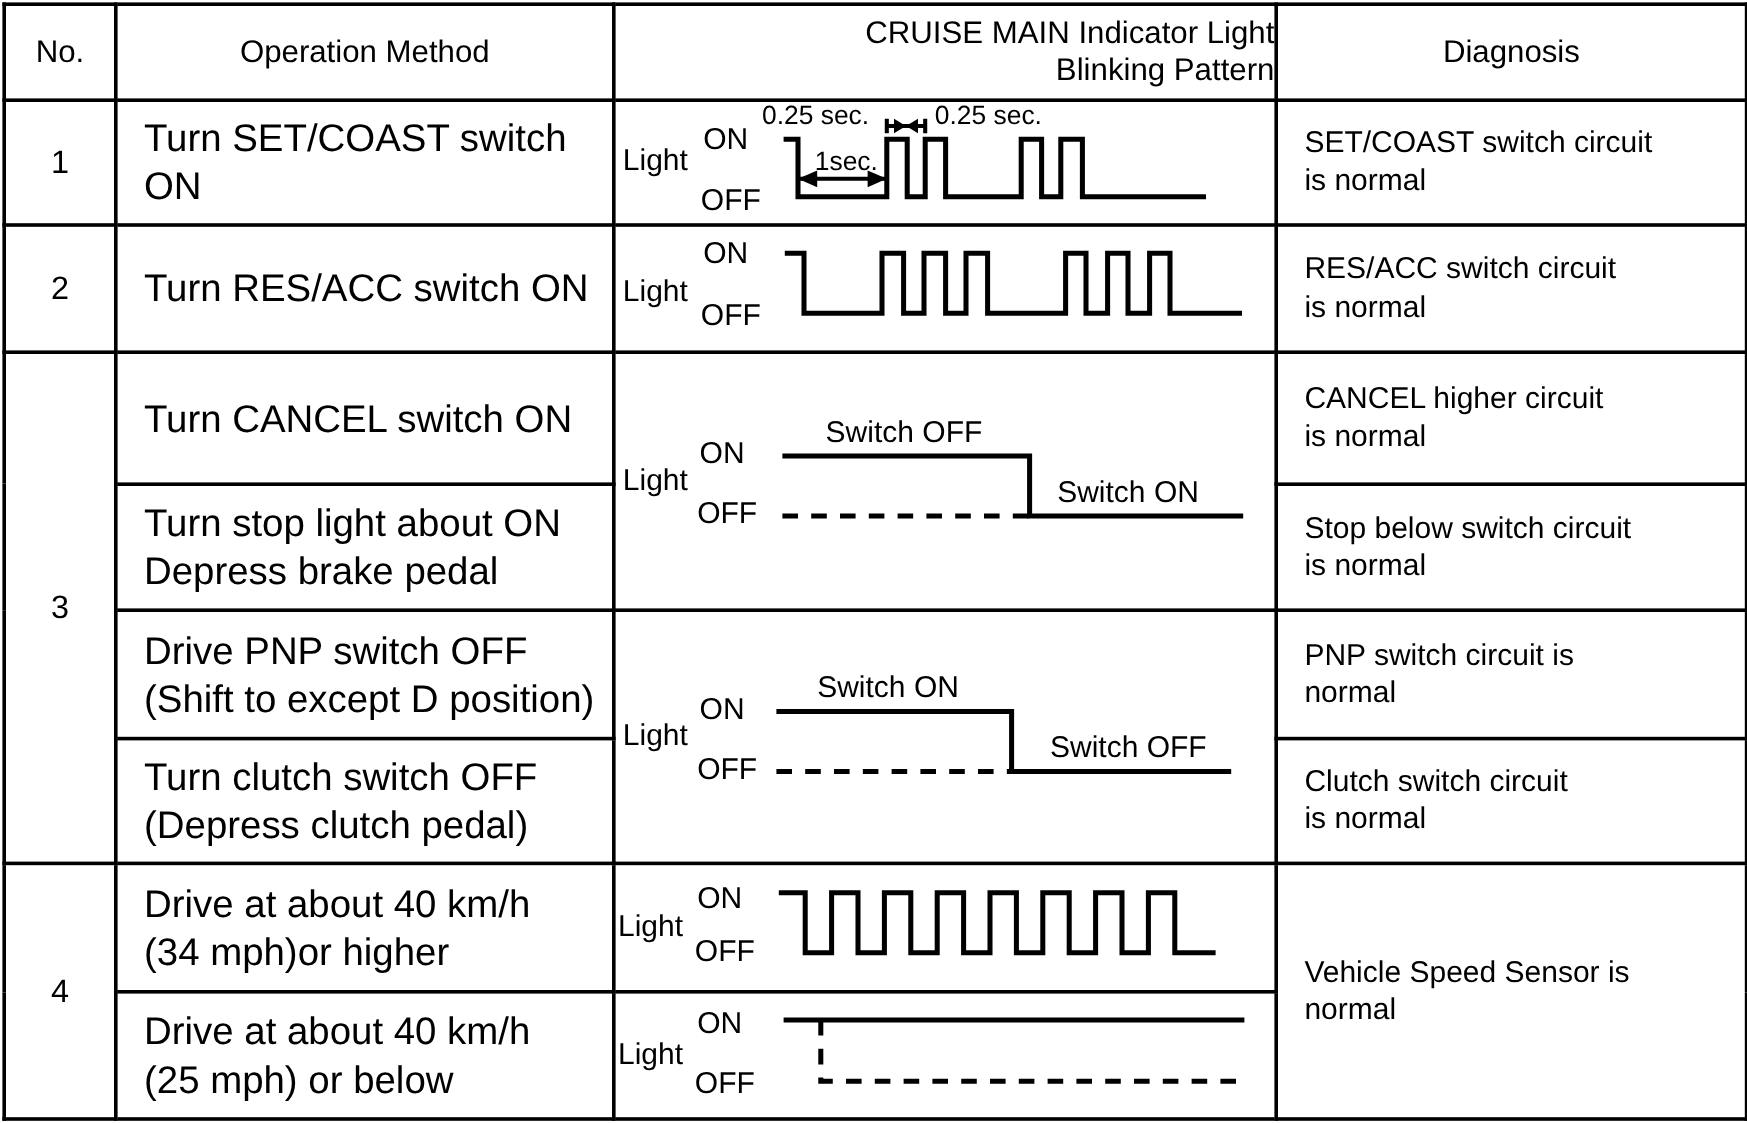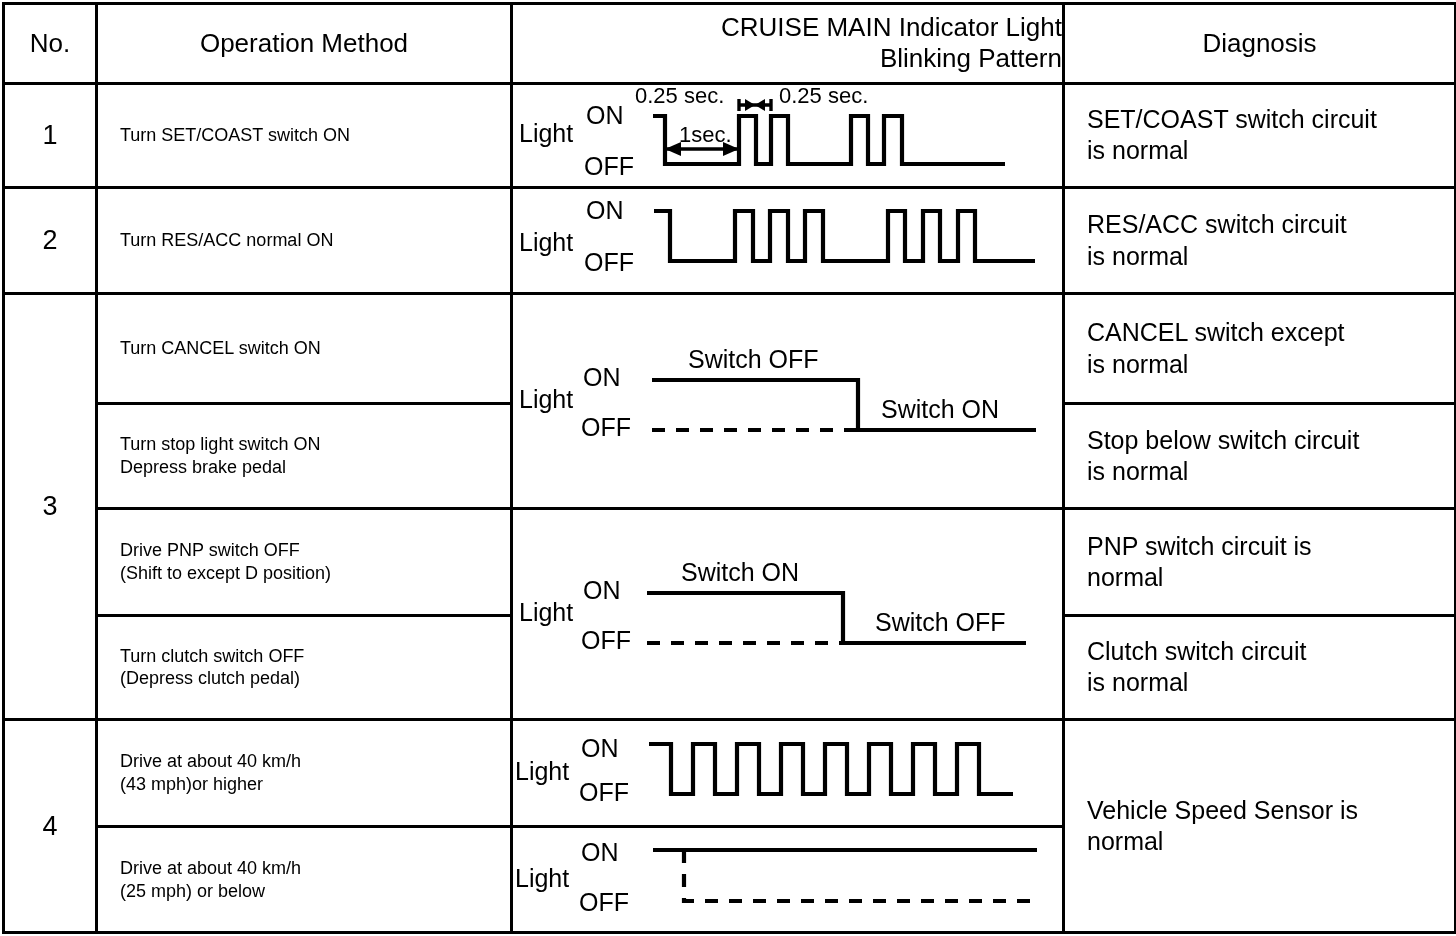--- a/index.html
+++ b/index.html
@@ -7,21 +7,21 @@
   #sheet{position:relative;width:1456px;height:936px;box-sizing:border-box;}
   table{border-collapse:collapse;width:1452px;height:932px;margin:2px;table-layout:fixed;}
   td,th{border:3px solid #000;padding:0;vertical-align:middle;background:#fff;}
   .c-no{width:93px;text-align:center;}
   .c-op{width:415px;}
   .c-wave{width:552px;}
   .c-dg{width:392px;}
   .hdr{height:76px;text-align:center;font-size:26px;font-weight:400;}
   .hdr-left{text-align:right;padding-left:18px;}
   .nocell{font-size:27px;text-align:center;}
-  .optext{font-size:18px;padding:6px 0 6px 22px;line-height:1.26;}
+  .optext{font-size:32px;padding:6px 0 6px 22px;line-height:1.26;}
   .dgtext{font-size:25px;padding:6px 3px 6px 22px;line-height:1.26;}
   .wavecell{padding:0;}
   svg{display:block;}
   .ln{stroke:#000;fill:none;stroke-width:4.2;stroke-linecap:butt;stroke-linejoin:miter;}
   .dash{stroke:#000;fill:none;stroke-width:4.2;stroke-dasharray:13 11;}
   .lbl{font-family:"Liberation Sans",sans-serif;font-size:25px;fill:#000;}
   .lbl-sm{font-family:"Liberation Sans",sans-serif;font-size:22px;fill:#000;}
   .arw{stroke:#000;stroke-width:3.4;fill:none;}
 </style>
 </head>
@@ -74,21 +74,21 @@
         </svg>
       </td>
       <td class="dgtext">
         <div>SET/COAST switch circuit</div>
         <div>is normal</div>
       </td>
     </tr>
 
     <tr style="height:106px">
       <td class="nocell">2</td>
-      <td class="optext">Turn RES/ACC normal ON</td>
+      <td class="optext">Turn RES/ACC switch ON</td>
       <td class="wavecell">
         <svg width="546" height="103" viewBox="0 0 546 103">
           <text class="lbl" x="6" y="62">Light</text>
           <text class="lbl" x="73" y="30">ON</text>
           <text class="lbl" x="71" y="82">OFF</text>
           <path class="ln" d="M141 22 L157 22 L157 72 L222 72 L222 22 L240 22 L240 72 L257 72 L257 22 L275 22 L275 72 L292 72 L292 22 L310 22 L310 72 L375 72 L375 22 L392 22 L392 72 L410 72 L410 22 L427 22 L427 72 L445 72 L445 22 L462 22 L462 72 L522 72"></path>
         </svg>
       </td>
       <td class="dgtext">
         <div>RES/ACC switch circuit</div>
@@ -104,28 +104,28 @@
           <text class="lbl" x="6" y="112">Light</text>
           <text class="lbl" x="70" y="90">ON</text>
           <text class="lbl" x="68" y="140">OFF</text>
           <text class="lbl" x="175" y="72">Switch OFF</text>
           <text class="lbl" x="368" y="122">Switch ON</text>
           <path class="dash" d="M139 134 L345 134"></path>
           <path class="ln" d="M139 84 L345 84 L345 134 L523 134"></path>
         </svg>
       </td>
       <td class="dgtext">
-        <div>CANCEL switch except</div>
+        <div>CANCEL higher circuit</div>
         <div>is normal</div>
       </td>
     </tr>
 
     <tr style="height:103px">
       <td class="optext">
-        <div>Turn stop light switch ON</div>
+        <div>Turn stop light about ON</div>
         <div>Depress brake pedal</div>
       </td>
       <td class="dgtext">
         <div>Stop below switch circuit</div>
         <div>is normal</div>
       </td>
     </tr>
 
     <tr style="height:104px">
       <td class="optext">
@@ -157,21 +157,21 @@
       <td class="dgtext">
         <div>Clutch switch circuit</div>
         <div>is normal</div>
       </td>
     </tr>
 
     <tr style="height:106px">
       <td class="nocell" rowspan="2">4</td>
       <td class="optext">
         <div>Drive at about 40 km/h</div>
-        <div>(43 mph)or higher</div>
+        <div>(34 mph)or higher</div>
       </td>
       <td class="wavecell">
         <svg width="546" height="103" viewBox="0 0 546 103">
           <text class="lbl" x="2" y="58">Light</text>
           <text class="lbl" x="68" y="35">ON</text>
           <text class="lbl" x="66" y="79">OFF</text>
           <path class="ln" d="M136 22 L158 22 L158 72 L180 72 L180 22 L202 22 L202 72 L224 72 L224 22 L246 22 L246 72 L268 72 L268 22 L290 22 L290 72 L312 72 L312 22 L334 22 L334 72 L356 72 L356 22 L378 22 L378 72 L400 72 L400 22 L422 22 L422 72 L444 72 L444 22 L466 22 L466 72 L500 72"></path>
         </svg>
       </td>
       <td class="dgtext" rowspan="2">

